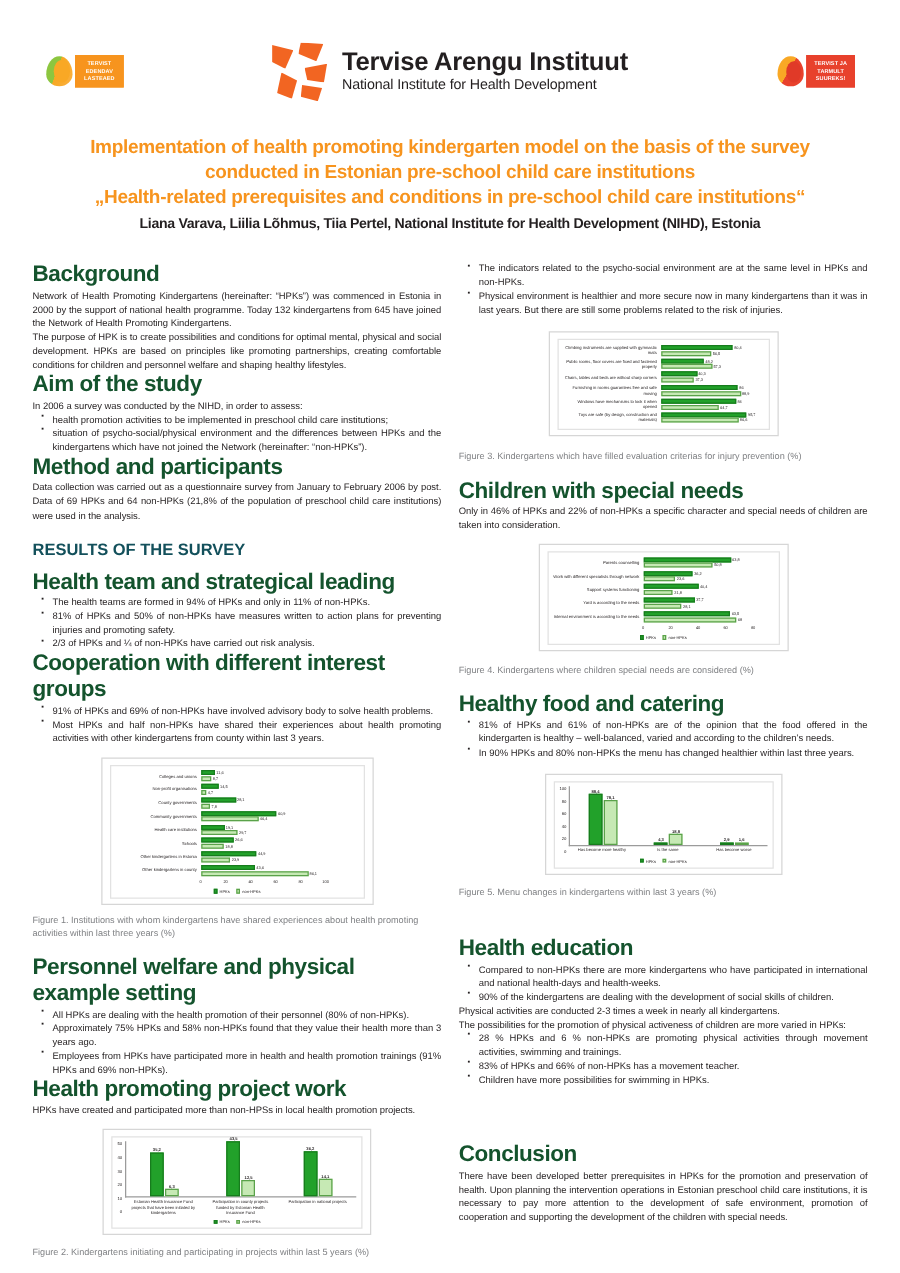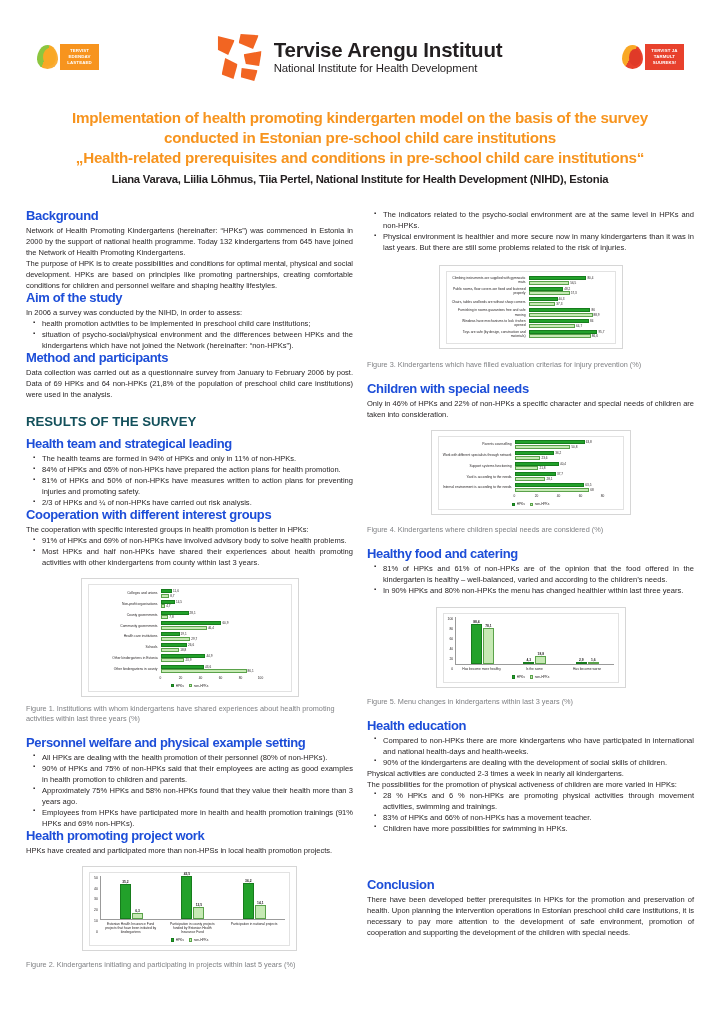--- a/index.html
+++ b/index.html
@@ -67,21 +67,21 @@
     margin-top:6px; font-size:11.3px; font-weight:bold; color:#231f20;
     letter-spacing:-0.25px;
   }
 
   
   .columns { display:flex; gap:0; padding:0 26px; margin-top:24px; }
   .col { width:340px; }
   .col.right { margin-left:14px; }
 
   h2.sec {
-    color:#1d4ed8; font-size:13px; font-weight:bold; margin:0 0 1px 0;
+    color:#14532d; font-size:18px; font-weight:bold; margin:0 0 1px 0;
     letter-spacing:-0.35px; line-height:1.15;
   }
   h2.sec.dark { color:#13505b; font-size:13.2px; letter-spacing:0px; margin-top:14px; }
   .sec-gap { margin-top:13px; }
   p.body {
     margin:0 0 0 0; font-size:7.55px; line-height:1.46; text-align:justify;
     letter-spacing:-0.02px; color:#231f20;
   }
   ul.body { margin:0; padding-left:11px; list-style:none; }
   ul.body li {
@@ -194,27 +194,25 @@
       </ul>
 
       <h2 class="sec sec-gap">Method and participants</h2>
       <p class="body">Data collection was carried out as a questionnaire survey from January to February 2006 by post. Data of 69 HPKs and 64 non-HPKs (21,8% of the population of preschool child care institutions) were used in the analysis.</p>
 
       <h2 class="sec dark">RESULTS OF THE SURVEY</h2>
 
       <h2 class="sec" style="margin-top:8px">Health team and strategical leading</h2>
       <ul class="body">
         <li>The health teams are formed in 94% of HPKs and only in 11% of non-HPKs.</li>
-        <li>84% of HPKs and 65% of non-HPKs have prepared the action plans for health promotion.</li>
         <li>81% of HPKs and 50% of non-HPKs have measures written to action plans for preventing injuries and promoting safety.</li>
         <li>2/3 of HPKs and ¼ of non-HPKs have carried out risk analysis.</li>
       </ul>
 
       <h2 class="sec sec-gap">Cooperation with different interest groups</h2>
-      <p class="body">The cooperation with specific interested groups in health promotion is better in HPKs:</p>
       <ul class="body">
         <li>91% of HPKs and 69% of non-HPKs have involved advisory body to solve health problems.</li>
         <li>Most HPKs and half non-HPKs have shared their experiences about health promoting activities with other kindergartens from county within last 3 years.</li>
       </ul>
 
       <div class="chart-card" style="width:218px;margin-top:10px;">
         <div class="chart-inner">
           <div class="hbar-rows" id="fig1-rows">
               <div class="hbar-row">
                 <div class="hbar-label" style="flex-basis: 68px; width: 68px;">Colleges and unions</div>
@@ -342,21 +340,20 @@
                 <b style="font-weight: normal;">non-HPKs</b>
               </span>
             </div>
         </div>
       </div>
       <div class="figcap">Figure 1. Institutions with whom kindergartens have shared experiences about health promoting activities within last three years (%)</div>
 
       <h2 class="sec" style="margin-top:11px">Personnel welfare and physical example setting</h2>
       <ul class="body">
         <li>All HPKs are dealing with the health promotion of their personnel (80% of non-HPKs).</li>
-        <li>90% of HPKs and 75% of non-HPKs said that their employees are acting as good examples in health promotion to children and parents.</li>
         <li>Approximately 75% HPKs and 58% non-HPKs found that they value their health more than 3 years ago.</li>
         <li>Employees from HPKs have participated more in health and health promotion trainings (91% HPKs and 69% non-HPKs).</li>
       </ul>
 
       <h2 class="sec sec-gap">Health promoting project work</h2>
       <p class="body">HPKs have created and participated more than non-HPSs in local health promotion projects.</p>
 
       <div class="chart-card" style="width:215px;margin-top:10px;">
         <div class="chart-inner">
           <div class="vchart" style="height:58px">
@@ -664,21 +661,21 @@
               </span>
               <span>
                 <i class="sw nonhpk"></i>
                 <b style="font-weight: normal;">non-HPKs</b>
               </span>
             </div>
         </div>
       </div>
       <div class="figcap" style="margin-top:9px">Figure 5. Menu changes in kindergartens within last 3 years (%)</div>
 
-      <h2 class="sec" style="margin-top:11px">Health education</h2>
+      <h2 class="sec" style="margin-top:29px">Health education</h2>
       <ul class="body">
         <li>Compared to non-HPKs there are more kindergartens who have participated in international and national health-days and health-weeks.</li>
         <li>90% of the kindergartens are dealing with the development of social skills of children.</li>
       </ul>
 
       <p class="body">Physical activities are conducted 2-3 times a week in nearly all kindergartens.</p>
       <p class="body">The possibilities for the promotion of physical activeness of children are more varied in HPKs:</p>
       <ul class="body">
         <li>28 % HPKs and 6 % non-HPKs are promoting physical activities through movement activities, swimming and trainings.</li>
         <li>83% of HPKs and 66% of non-HPKs has a movement teacher.</li>

